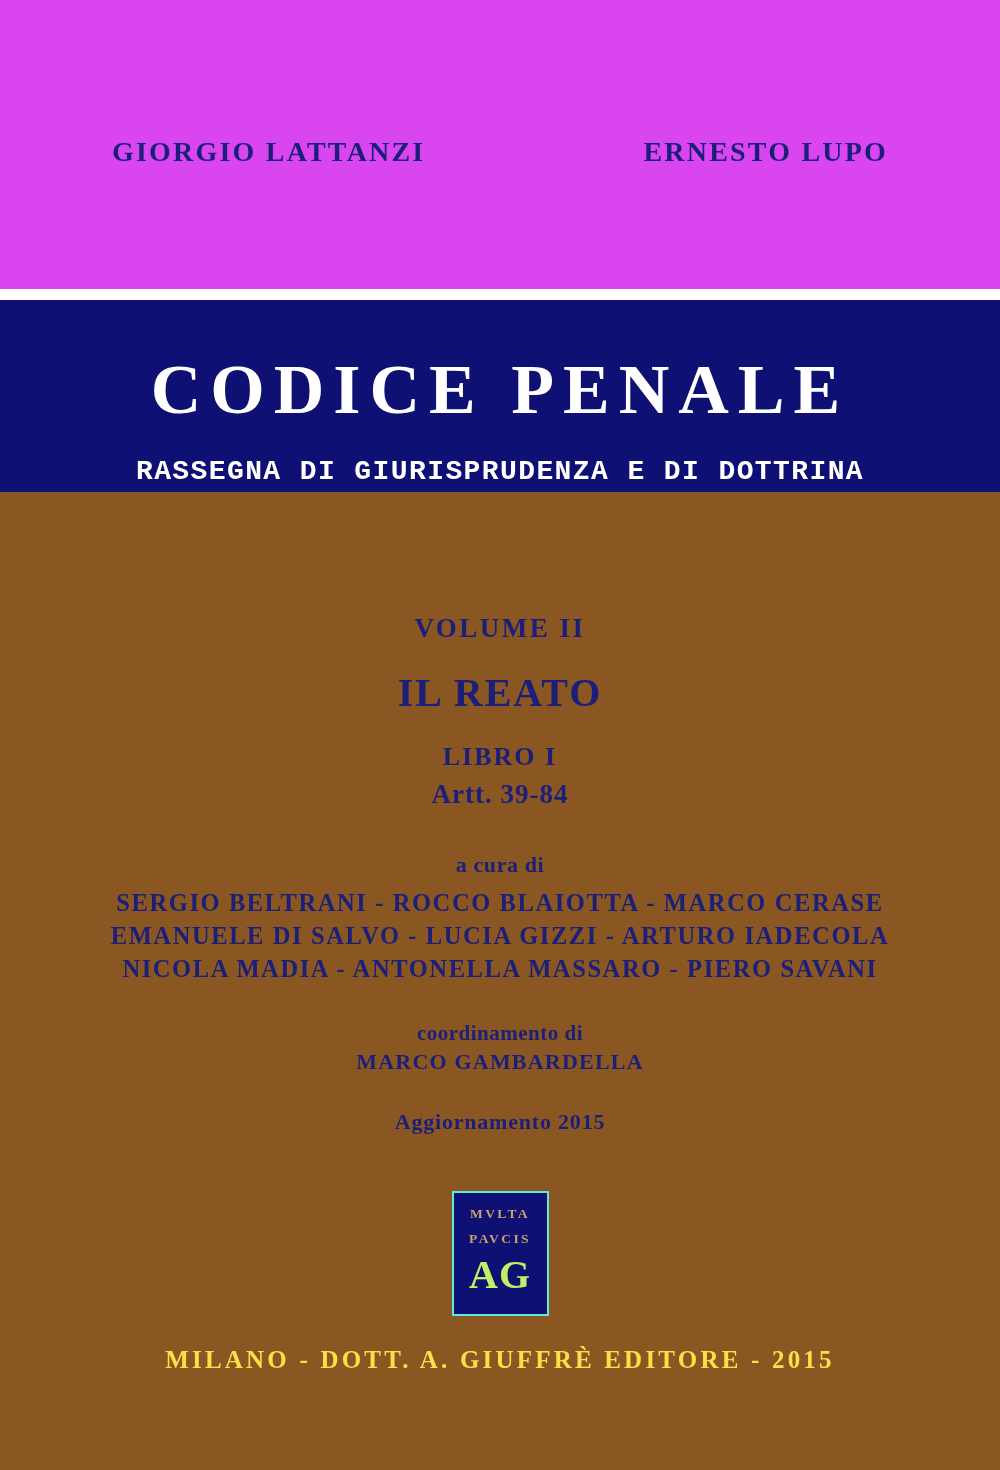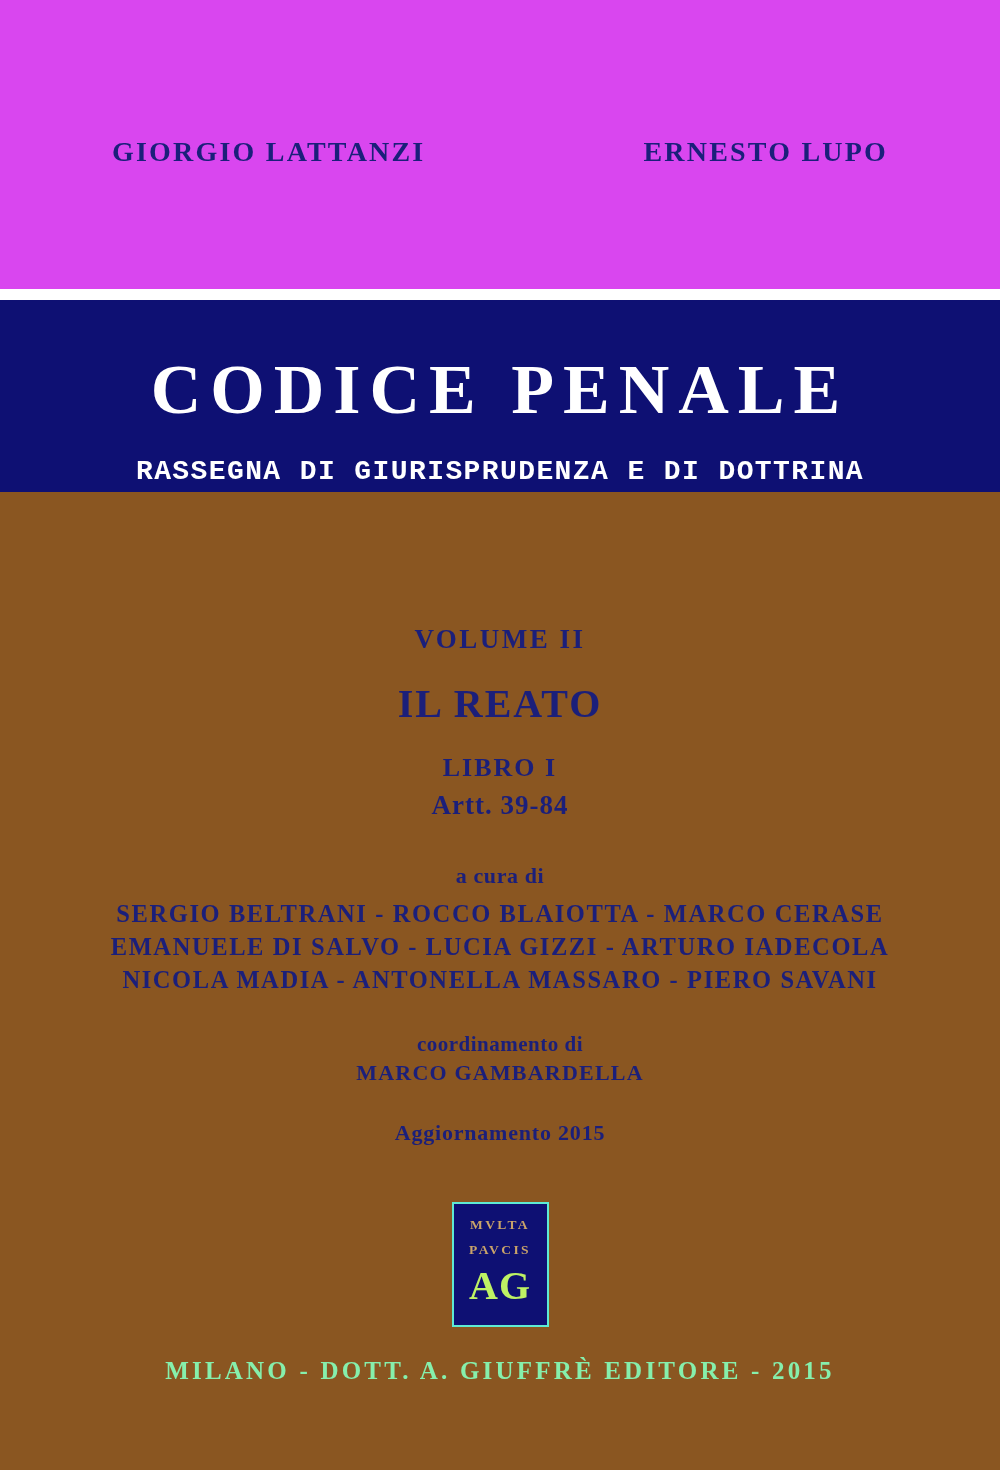--- a/index.html
+++ b/index.html
@@ -88,21 +88,21 @@
     width: 1000px;
     font-size: 28px;
     font-weight: bold;
     letter-spacing: 1.4px;
     font-family: Liberation Mono, monospace;
   }
 
   
   .lower {
     position: absolute;
-    top: 546px;
+    top: 535px;
     left: 0;
     width: 1000px;
     height: 903px;
     background: #8a5621;
     text-align: center;
     color: #1b1f7a;
   }
 
   .volume {
     margin-top: 78px;
@@ -198,21 +198,21 @@
     line-height: 1;
     margin-top: 8px;
     font-family: "Liberation Serif", serif;
   }
 
   .imprint {
     margin-top: 30px;
     font-size: 25px;
     font-weight: bold;
     letter-spacing: 3.2px;
-    color: #86efac;
+    color: #fde047;
     white-space: nowrap;
   }
 </style>
 </head>
 <body>
 
 <div class="cover">
 
   <div class="authors-strip">
     <div class="authors-row">

